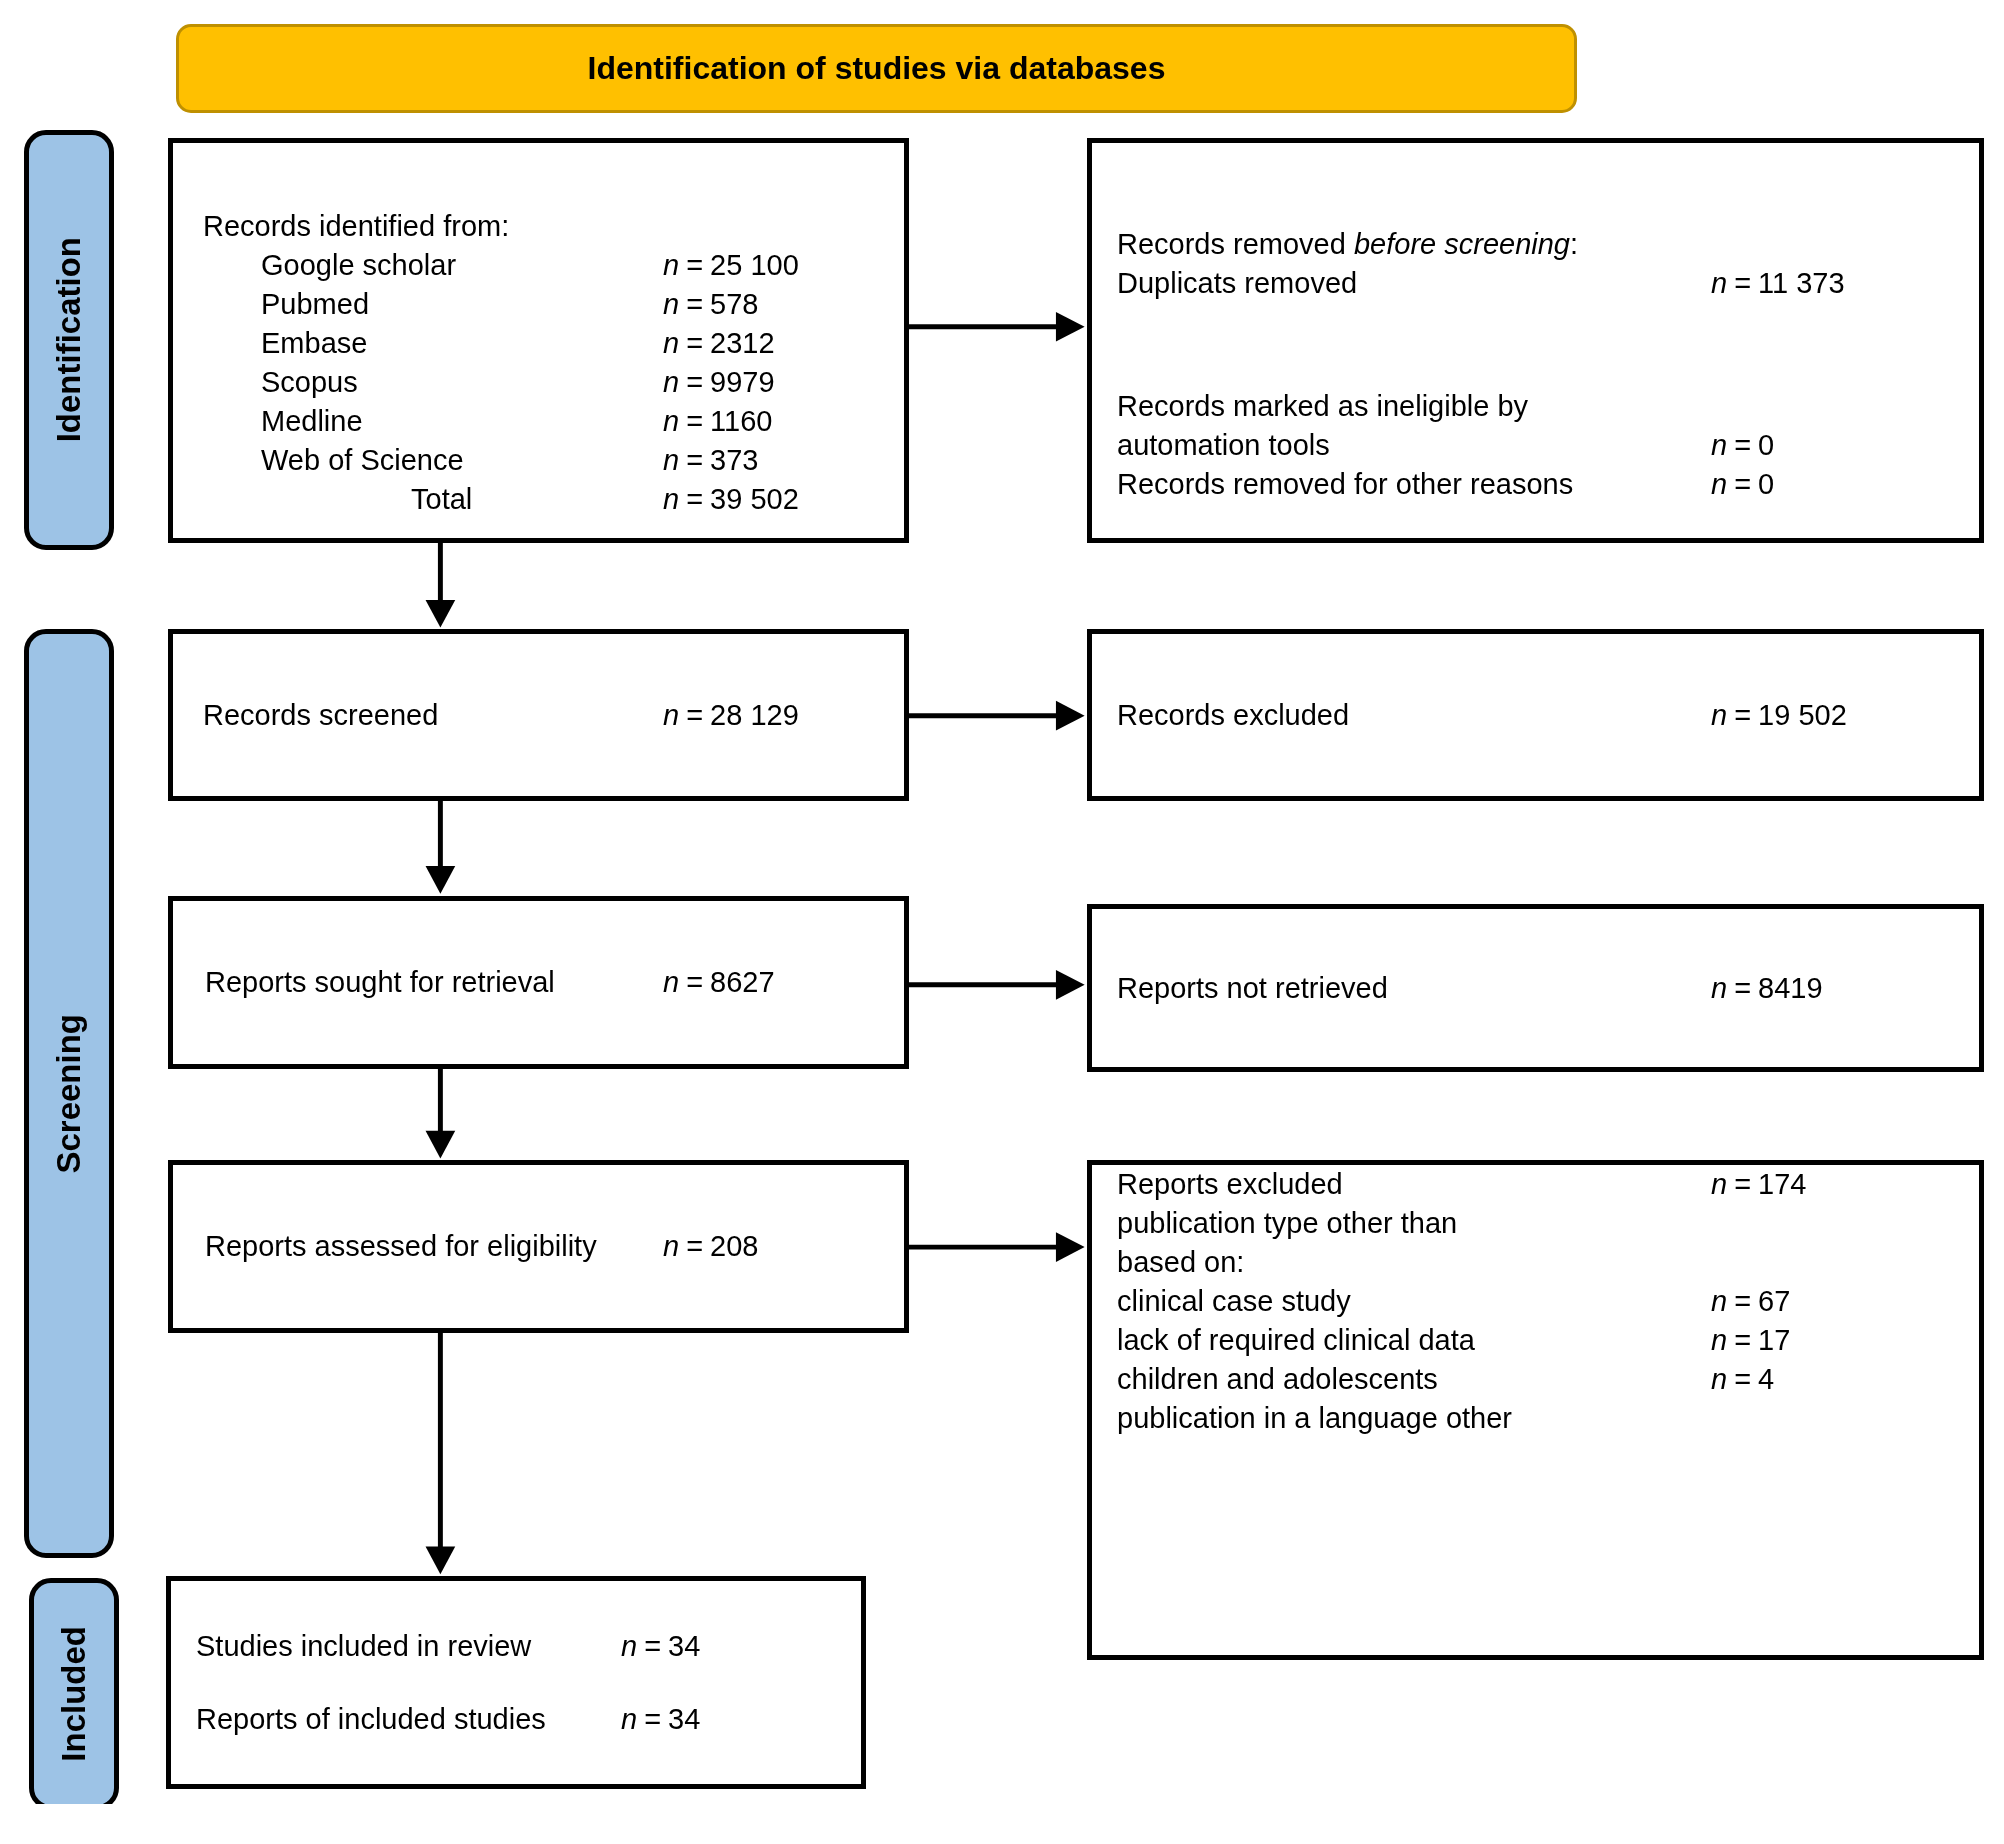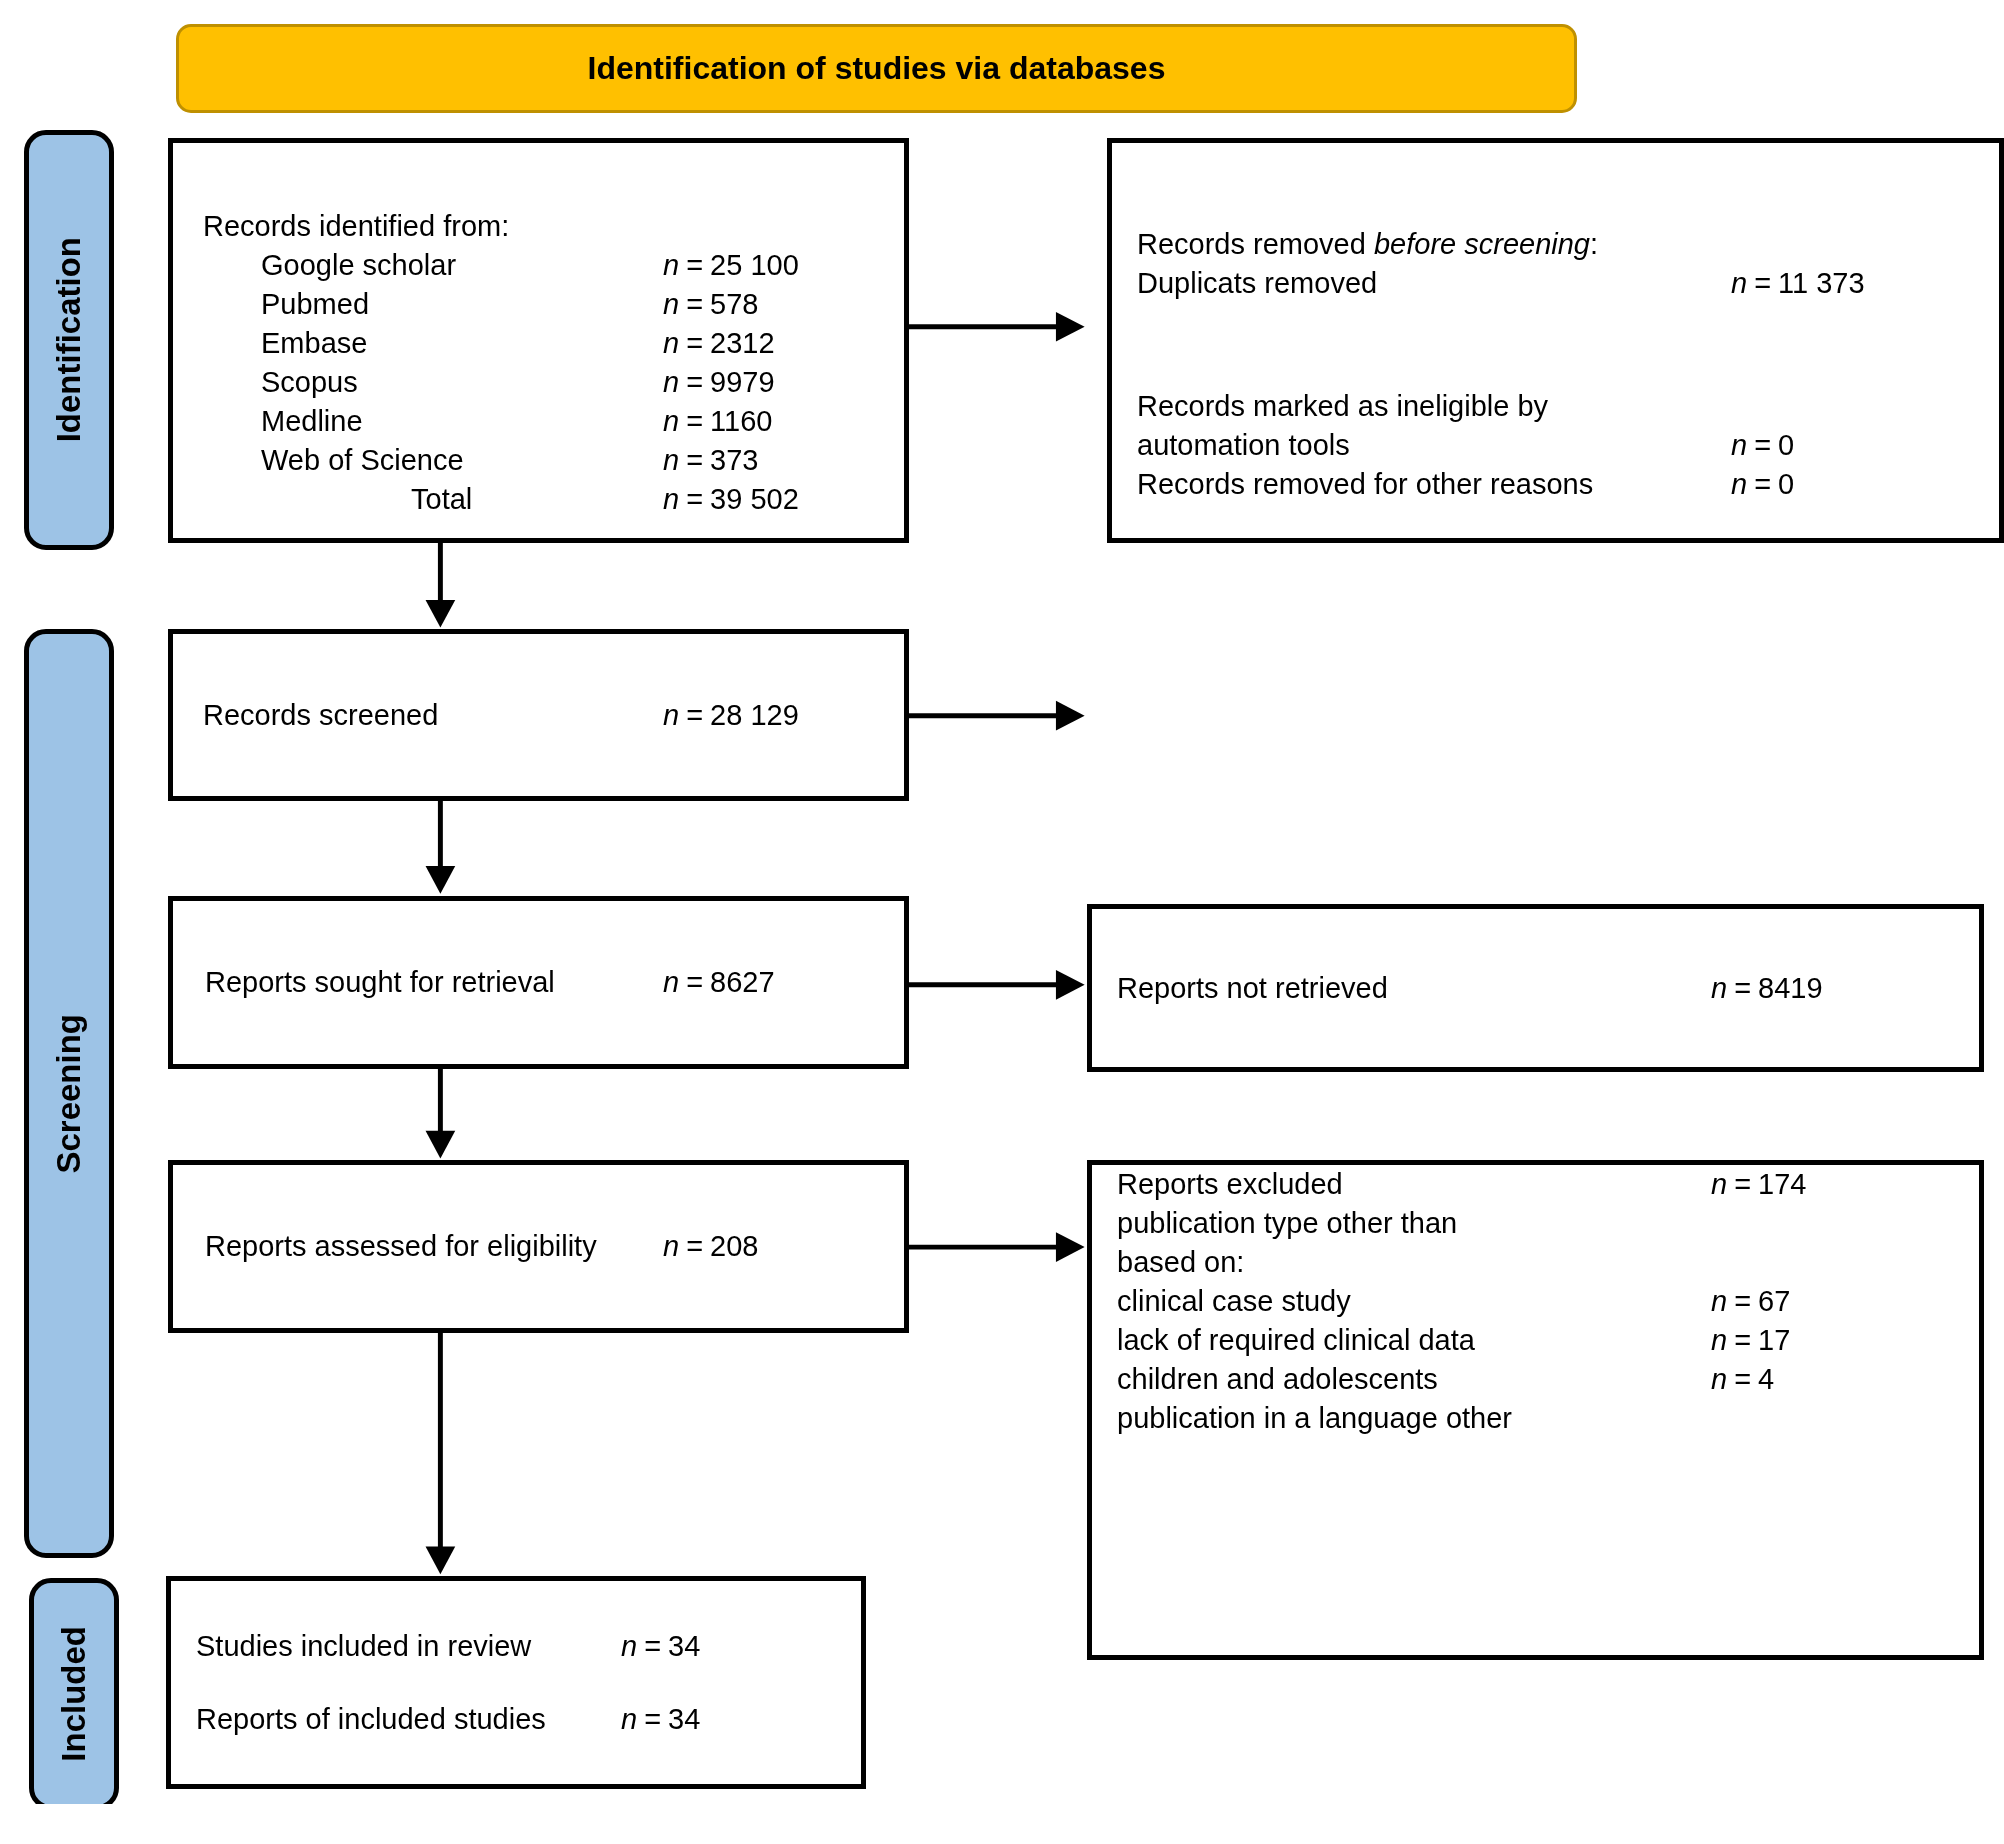--- a/index.html
+++ b/index.html
@@ -40,21 +40,21 @@
     position:absolute;background:#fff;border:5px solid #000;
     box-sizing:border-box;font-size:29px;line-height:39px;
   }
   .fbox .row{position:relative;width:100%;}
   .fbox .lbl{display:inline-block;}
   .fbox .val{position:absolute;left:490px;top:0;white-space:nowrap;}
   .fbox .val i{font-style:italic;}
   .fbox .eq{margin:0 7px;}
 
   .box-identified{left:168px;top:138px;width:741px;height:405px;padding-top:64px;}
-  .box-removed{left:1087px;top:138px;width:897px;height:405px;padding-top:82px;margin-left:20px;}
+  .box-removed{left:1087px;top:138px;width:897px;height:405px;padding-top:82px;}
   .box-screened{left:168px;top:629px;width:741px;height:172px;display:flex;align-items:center;}
   .box-excluded{left:1087px;top:629px;width:897px;height:172px;display:flex;align-items:center;}
   .box-sought{left:168px;top:896px;width:741px;height:173px;display:flex;align-items:center;}
   .box-notretrieved{left:1087px;top:904px;width:897px;height:168px;display:flex;align-items:center;}
   .box-assessed{left:168px;top:1160px;width:741px;height:173px;display:flex;align-items:center;}
   .box-reportsexcluded{left:1087px;top:1160px;width:897px;height:500px;}
   .box-included{left:166px;top:1576px;width:700px;height:213px;display:flex;flex-direction:column;justify-content:center;gap:34px;}
 
   
   .pad-l{padding-left:30px;}
@@ -164,20 +164,26 @@
     </div>
   </div>
 
   <div class="fbox box-screened">
     <div class="row pad-l">
       <span class="lbl">Records screened</span>
       <span class="val"><i>n</i><span class="eq">=</span><span>28 129</span></span>
     </div>
   </div>
 
+  <div class="fbox box-excluded">
+    <div class="row rpad">
+      <span class="lbl">Records excluded</span>
+      <span class="val"><i>n</i><span class="eq">=</span><span>19 502</span></span>
+    </div>
+  </div>
 
   <div class="fbox box-sought">
     <div class="row pad-l2">
       <span class="lbl">Reports sought for retrieval</span>
       <span class="val"><i>n</i><span class="eq">=</span><span>8627</span></span>
     </div>
   </div>
 
   <div class="fbox box-notretrieved">
     <div class="row rpad">

